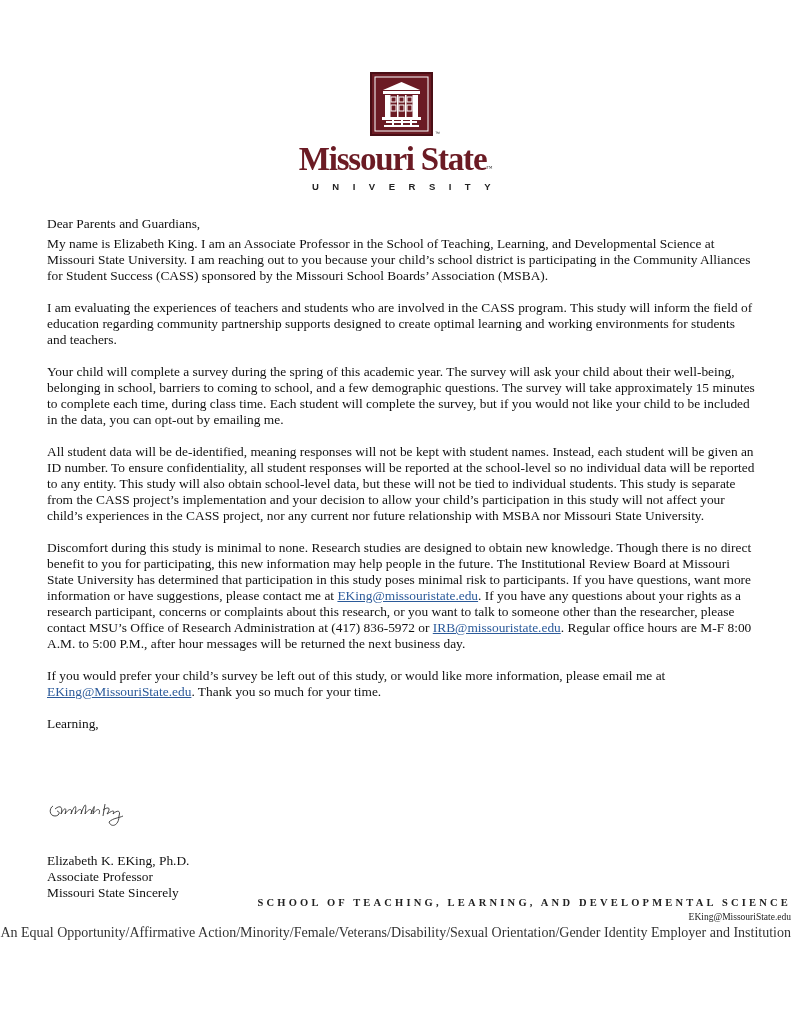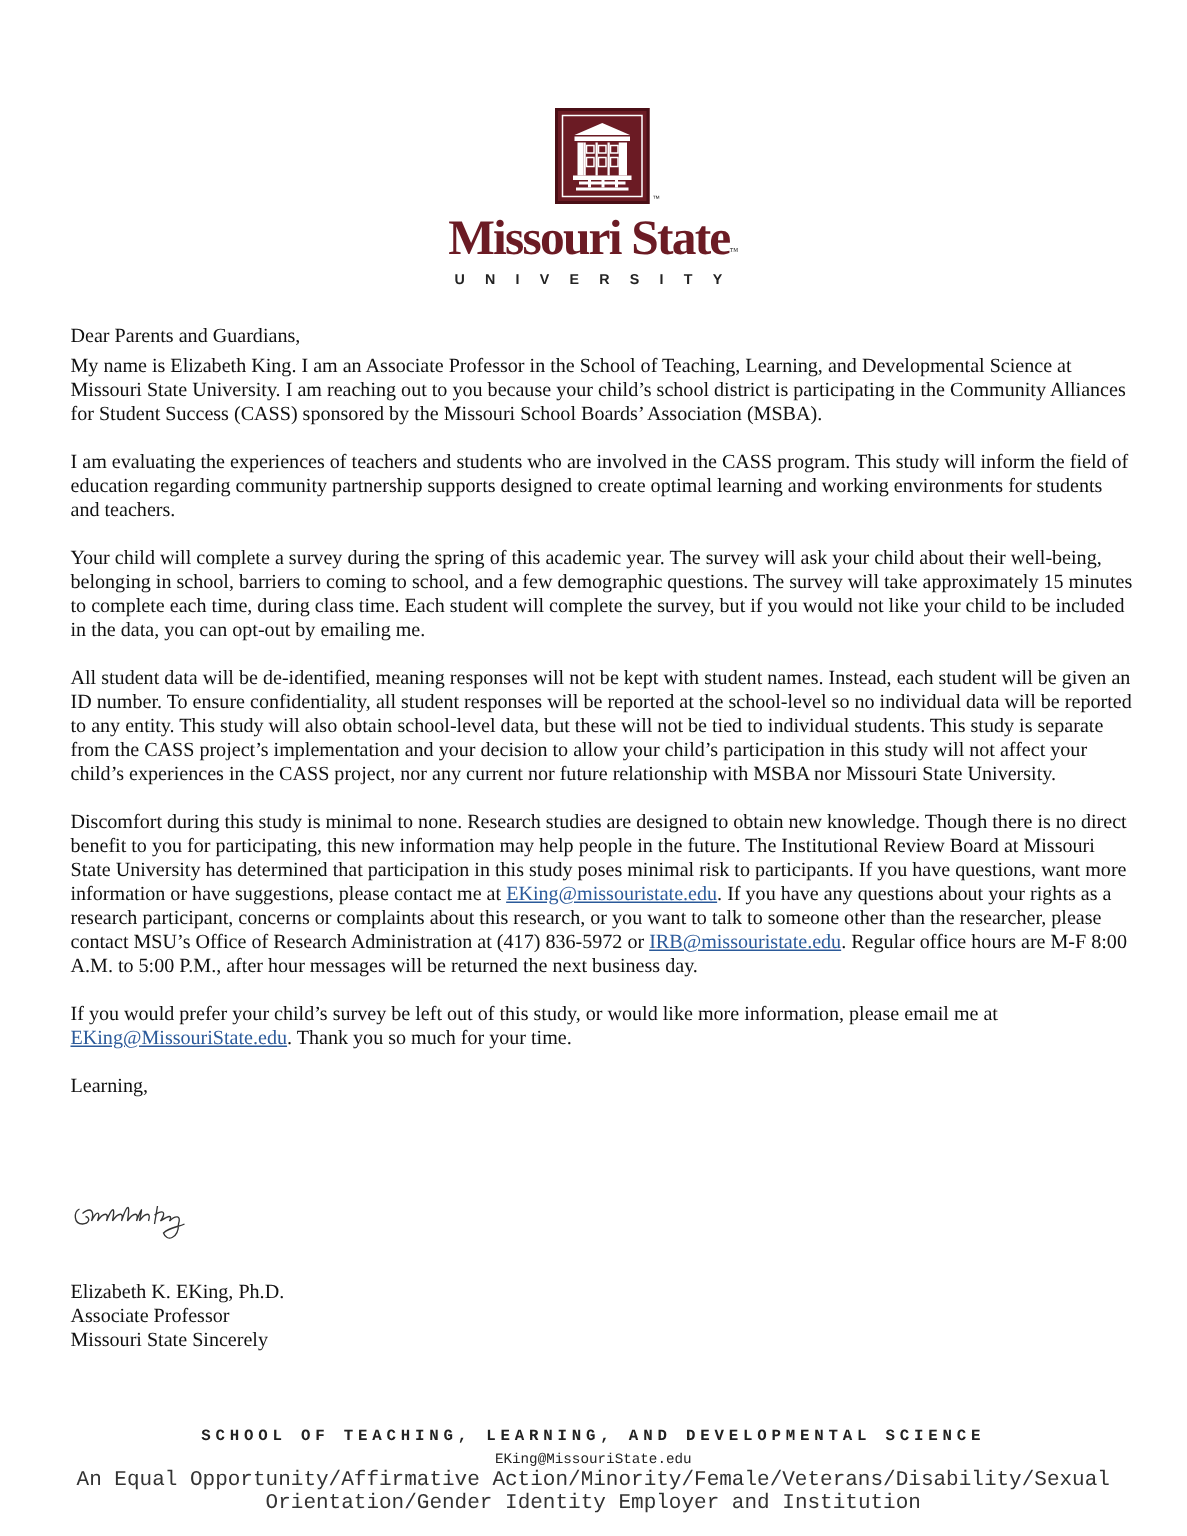--- a/index.html
+++ b/index.html
@@ -2,28 +2,28 @@
 <html><head>
 <meta charset="utf-8">
 <style>
   html, body { margin:0; padding:0; background:#ffffff; }
   body { width:791px; height:1024px; position:relative; overflow:hidden; font-family:"Liberation Serif", serif; color:#111; }
   .logo-box { position:absolute; left:370px; top:72px; width:63px; height:64px; background:#6b1b24; border:2px solid #4a0f16; box-sizing:border-box; }
   .logo-box svg { display:block; }
   .tm-small { position:absolute; left:435px; top:130px; font-family:"Liberation Sans", sans-serif; font-size:5px; color:#333; }
   .wordmark { position:absolute; left:0; width:791px; top:141px; text-align:center; font-family:"Liberation Serif", serif; font-weight:bold; font-size:33px; color:#6b1b24; letter-spacing:-1.2px; line-height:36px; }
   .wordmark .tm { font-size:6px; vertical-align:baseline; color:#333; letter-spacing:0; font-weight:normal; }
-  .university { position:absolute; left:290px; width:210px; top:181px; font-family:"Liberation Sans", sans-serif; font-weight:bold; font-size:9.5px; letter-spacing:13.5px; color:#222; padding-left:13px; }
+  .university { position:absolute; left:290px; width:210px; top:181px; text-align:center; font-family:"Liberation Sans", sans-serif; font-weight:bold; font-size:9.5px; letter-spacing:13.5px; color:#222; padding-left:13px; }
   .letter { position:absolute; left:47px; top:216px; width:710px; font-size:13.4px; line-height:16px; }
   .letter p { margin:0 0 16px 0; }
   .letter p.greet { margin-bottom:4px; }
   a.link { color:#2b5a9a; text-decoration:underline; }
   .signature { position:absolute; left:47px; top:796px; width:100px; height:44px; }
   .sigblock { position:absolute; left:47px; top:853px; font-size:13.4px; line-height:16px; }
-  .footer { position:absolute; left:0; width:791px; top:951px; text-align:center; font-family:Liberation Mono, monospace; color:#222; }
+  .footer { position:absolute; left:0; width:791px; top:896px; text-align:right; font-family:Liberation Serif, serif; color:#222; }
   .footer .school { font-weight:bold; font-size:10.5px; letter-spacing:3.2px; line-height:14px; }
   .footer .line { font-size:9.5px; line-height:15px; }
   .footer .eeo { font-size:14px; line-height:15px; color:#333; }
 </style>
 </head>
 <body>
 
 <div>
   <div class="logo-box">
     <svg width="59" height="60" viewBox="0 0 59 60">

